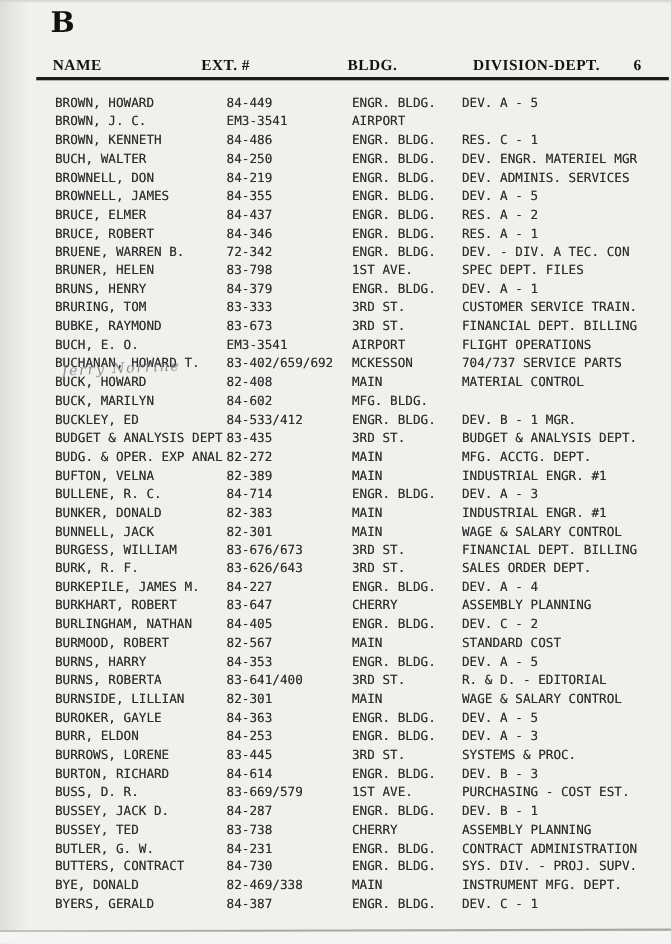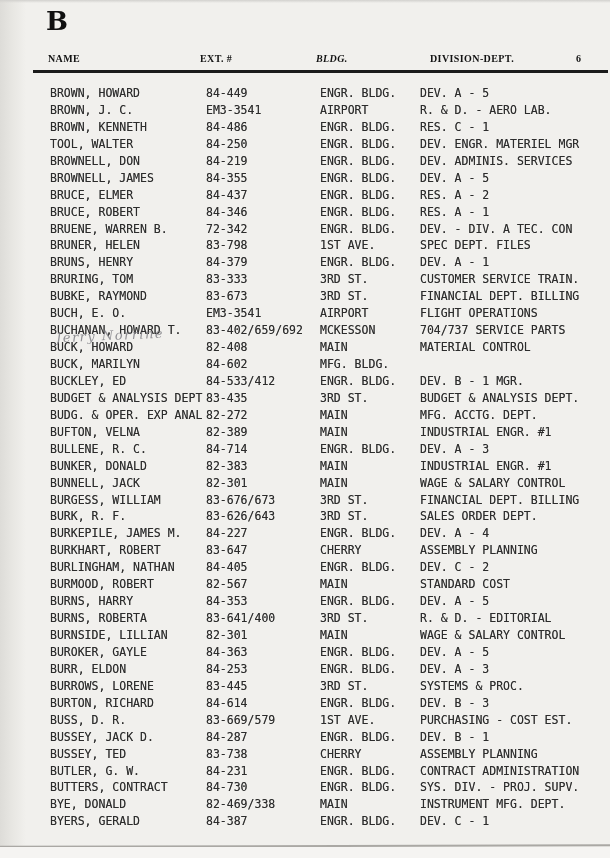--- a/index.html
+++ b/index.html
@@ -40,28 +40,28 @@
     font-weight: bold;
     font-size: 26px;
     color: #101010;
     letter-spacing: 0.5px;
   }
 
   .header-label {
     position: absolute; top: 53px;
     font-family: "Liberation Serif", "DejaVu Serif", serif;
     font-weight: bold;
-    font-size: 10px;
+    font-size: 14px;
     letter-spacing: 0.4px;
     color: #121212;
     white-space: nowrap;
   }
   .hdr-name { left: 48px; }
-  .hdr-ext  { left: 200px; }
-  .hdr-bldg { left: 316px; font-style: italic; }
+  .hdr-ext  { left: 183px; }
+  .hdr-bldg { left: 316px; }
   .hdr-div  { left: 430px; }
   .hdr-page { left: 576px; }
 
   .header-rule {
     position: absolute; left: 33px; top: 70px;
     width: 575px; height: 3px;
     background: #1b1b1b;
   }
 
   .rows {
@@ -120,30 +120,29 @@
       <div class="row">
         <span class="cell cell-name">BROWN, HOWARD</span>
         <span class="cell cell-ext">84-449</span>
         <span class="cell cell-bldg">ENGR. BLDG.</span>
         <span class="cell cell-div">DEV. A - 5</span>
       </div>
       <div class="row">
         <span class="cell cell-name">BROWN, J. C.</span>
         <span class="cell cell-ext">EM3-3541</span>
         <span class="cell cell-bldg">AIRPORT</span>
-        <span class="cell cell-div">R. &amp; D. - AERO LAB.</span>
       </div>
       <div class="row">
         <span class="cell cell-name">BROWN, KENNETH</span>
         <span class="cell cell-ext">84-486</span>
         <span class="cell cell-bldg">ENGR. BLDG.</span>
         <span class="cell cell-div">RES. C - 1</span>
       </div>
       <div class="row">
-        <span class="cell cell-name">TOOL, WALTER</span>
+        <span class="cell cell-name">BUCH, WALTER</span>
         <span class="cell cell-ext">84-250</span>
         <span class="cell cell-bldg">ENGR. BLDG.</span>
         <span class="cell cell-div">DEV. ENGR. MATERIEL MGR</span>
       </div>
       <div class="row">
         <span class="cell cell-name">BROWNELL, DON</span>
         <span class="cell cell-ext">84-219</span>
         <span class="cell cell-bldg">ENGR. BLDG.</span>
         <span class="cell cell-div">DEV. ADMINIS. SERVICES</span>
       </div>

